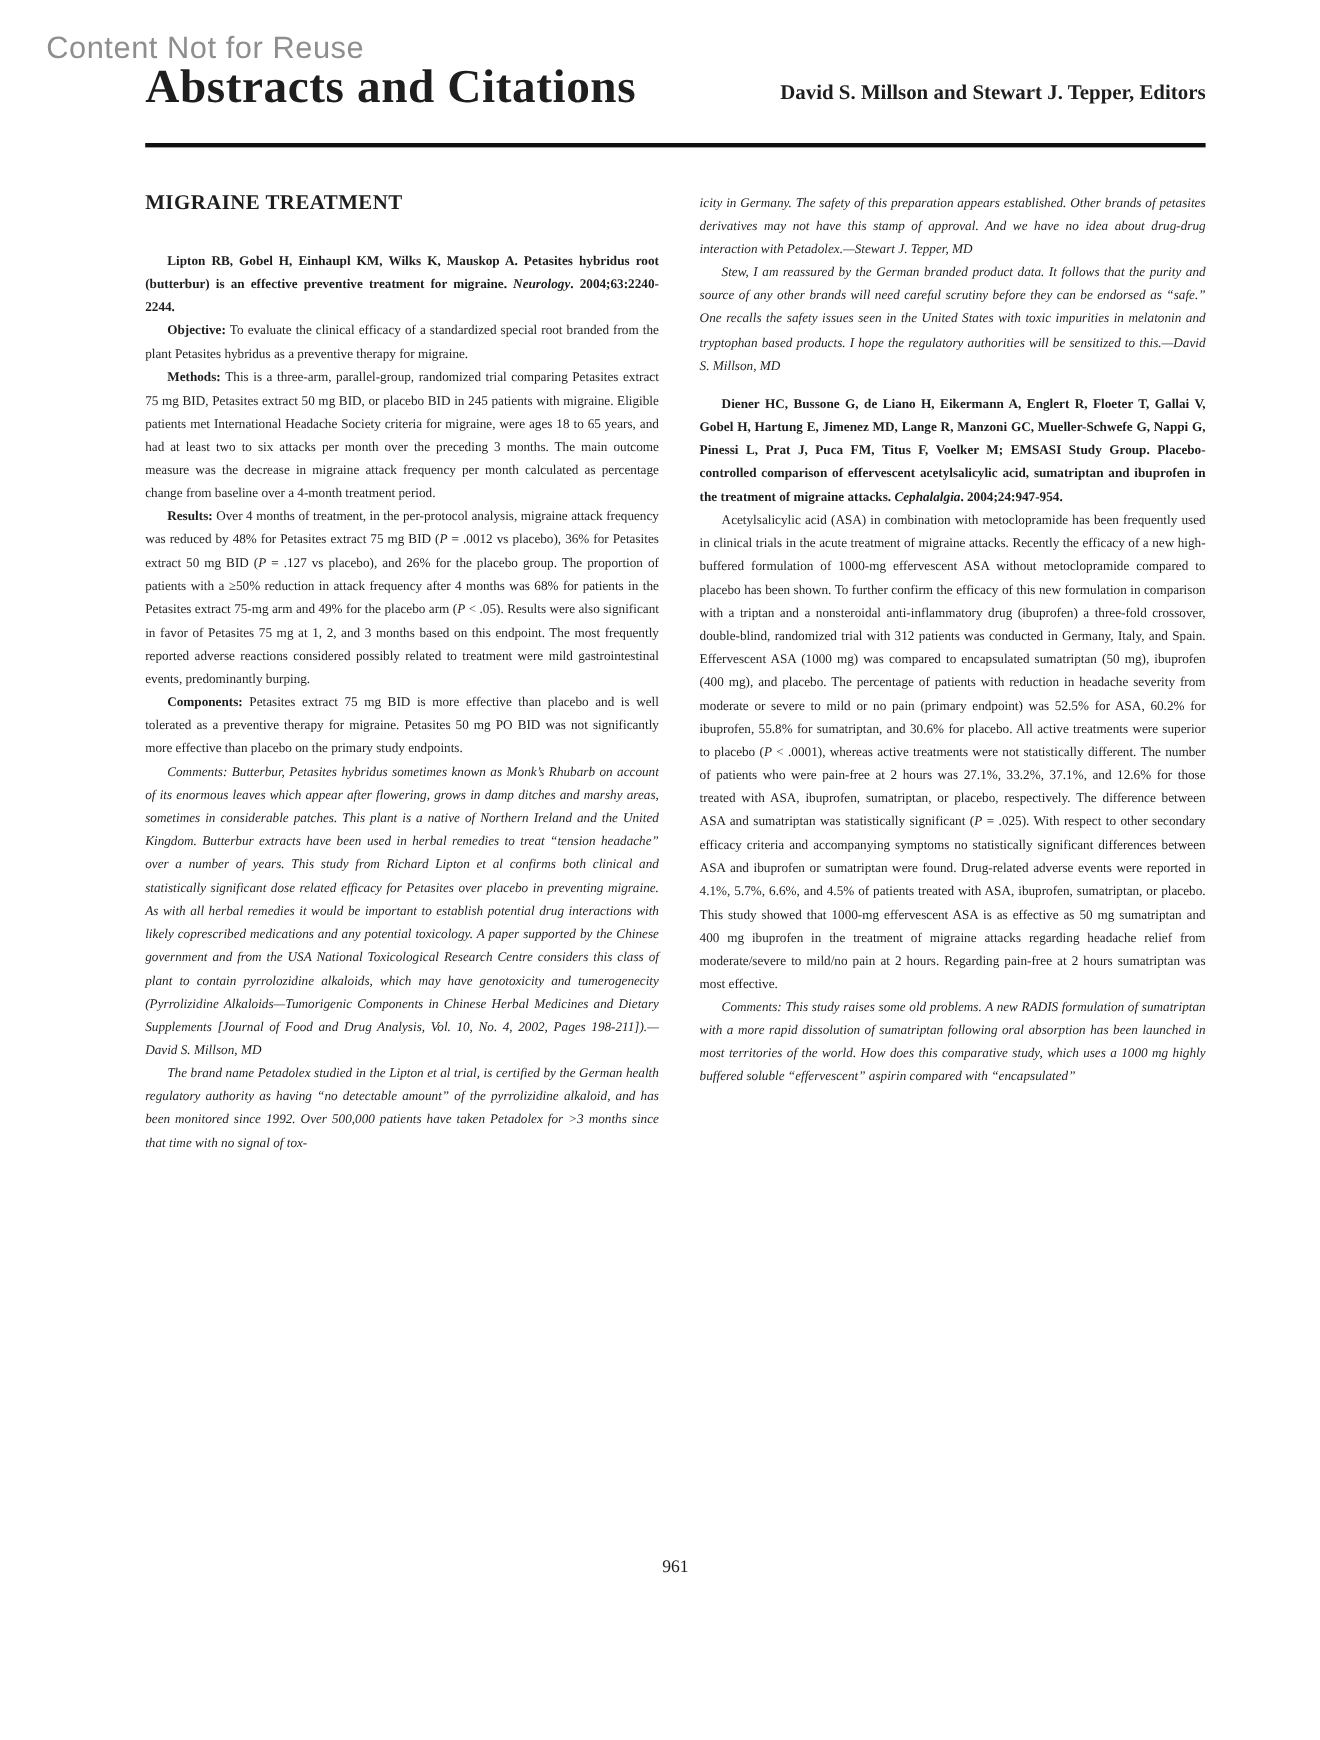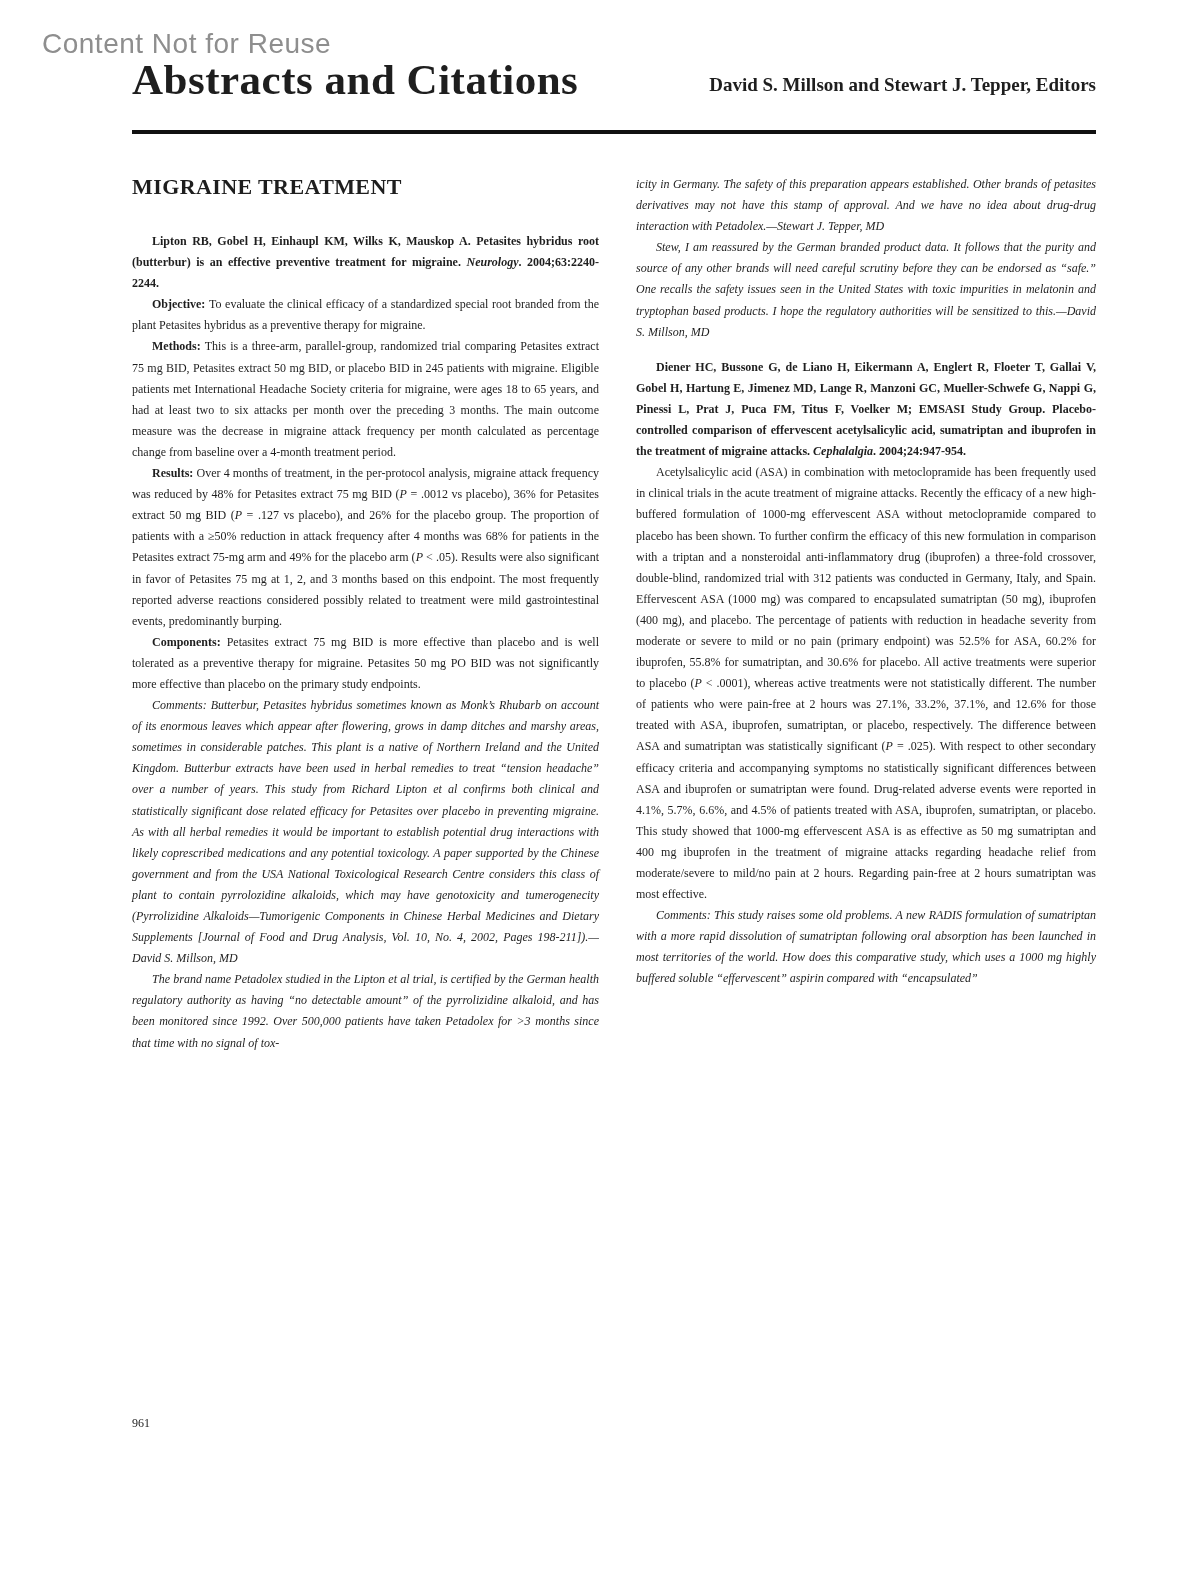--- a/index.html
+++ b/index.html
@@ -56,41 +56,42 @@
     left: 118px;
     top: 174px;
     width: 964px;
     display: flex;
     gap: 37px;
   }
   .col-left  { width: 467px; }
   .col-right { width: 460px; }
   .section-heading {
     margin: 0 0 31px 0;
-    font-size: 22px;
+    font-size: 19px;
     font-weight: bold;
     letter-spacing: 0.4px;
   }
   p.para {
     margin: 0;
     font-size: 12px;
     line-height: 21.1px;
     text-align: justify;
   }
   p.para.indent { text-indent: 20px; }
   p.para.space-before { margin-top: 14px; }
   .run-bold { font-weight: bold; }
   .run-italic { font-style: italic; }
   .run-bold-italic { font-weight: bold; font-style: italic; }
   .page-number {
     position: absolute;
     left: 118px;
     top: 1416px;
     width: 964px;
-    font-size: 12px;
+    text-align: center;
+    font-size: 16px;
   }
 </style>
 </head>
 <body>
 
 <div class="page">
   <div class="watermark">Content Not for Reuse</div>
 
   <div class="header">
     <h1 class="title">Abstracts and Citations</h1>

